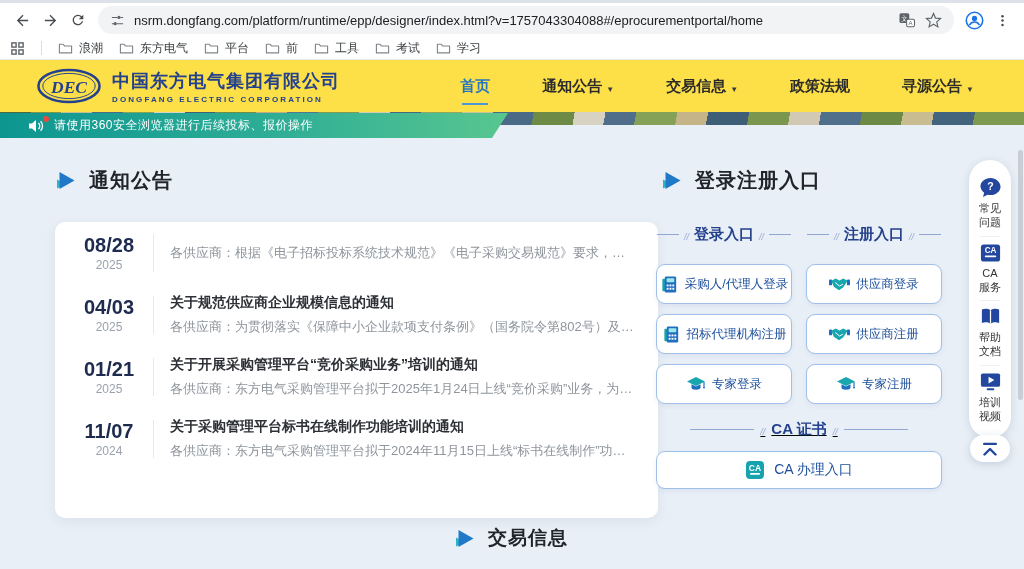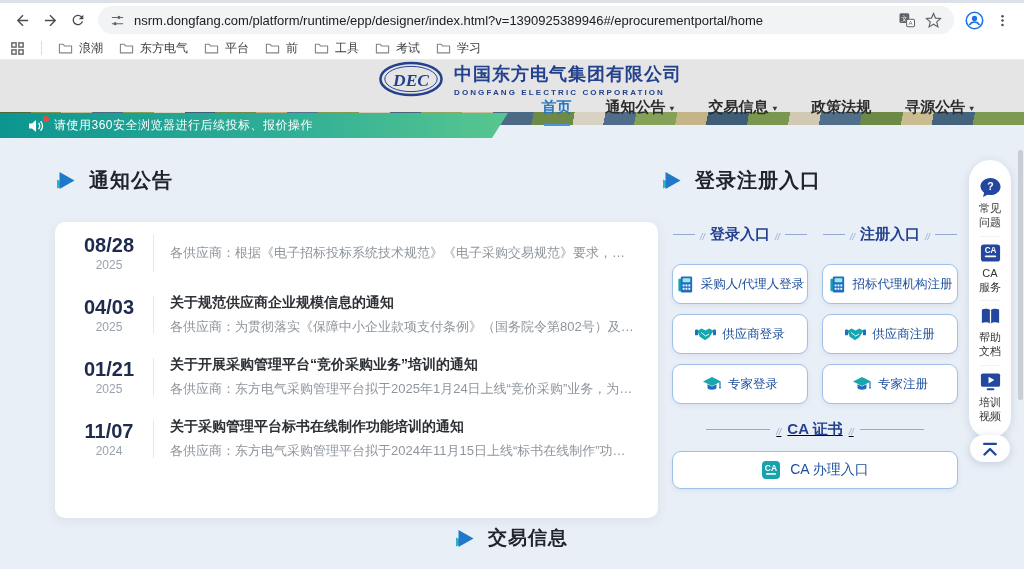--- a/index.html
+++ b/index.html
@@ -12,25 +12,25 @@
   .toolbar { height:34px; background:#fff; display:flex; align-items:center; padding:0 8px; }
   .tb-btn { width:28px; height:28px; border-radius:50%; display:flex; align-items:center; justify-content:center; cursor:pointer; }
   .omnibox { flex:1; height:28px; background:#f1f3f4; border-radius:14px; display:flex; align-items:center; padding:0 12px; margin:0 6px; gap:9px; }
   .omnibox .url { flex:1; font-size:13px; color:#202124; white-space:nowrap; overflow:hidden; }
   .bookmarksbar { height:23px; background:#fff; border-bottom:1px solid #e8eaed; display:flex; align-items:center; padding:0 10px; gap:16px; }
   .bm { display:flex; align-items:center; gap:6px; font-size:12px; color:#3c4043; cursor:pointer; }
   .bm-sep { width:1px; height:14px; background:#dadce0; }
 
   
   .site { position:absolute; top:60px; left:0; right:0; bottom:0; }
-  .site-header { position:relative; z-index:4; height:52px; background:#e5e5e5; display:flex; align-items:center;flex-direction:column; }
+  .site-header { position:relative; z-index:4; height:52px; background:#fde047; display:flex; align-items:center; }
   .logo-wrap { display:flex; align-items:center; gap:10px; margin-left:36px; cursor:pointer; }
   .company .cn { font-size:18px; font-weight:700; color:#24418e; letter-spacing:1px; }
   .company .en { font-size:8px; font-weight:700; color:#24418e; letter-spacing:2.1px; margin-top:2px; }
-  .main-nav { margin-left:auto; margin-right:50px; display:flex; align-items:center; gap:34px;font-family:Liberation Mono, monospace; }
+  .main-nav { margin-left:auto; margin-right:50px; display:flex; align-items:center; gap:52px; }
   .nav-item { position:relative; display:flex; align-items:center; gap:4px; font-size:15px; font-weight:600; color:#2b2b2b; cursor:pointer; }
   .nav-item.active { color:#2878c0; }
   .nav-item.active::after { content:""; position:absolute; left:2px; right:2px; bottom:-9px; height:2px; background:#4a97d8; }
   .caret::after { content:"▼"; font-size:8px; color:#3a3a3a; }
 
   .photo-strip { position:absolute; top:52px; left:0; right:0; height:13px; z-index:1;
     background:linear-gradient(100deg,#50683d 0 3%,#7d9450 3% 6%,#c7bd92 6% 9%,#4d6b85 9% 12%,#86a055 12% 15%,#d9d3c3 15% 18%,#3f5f79 18% 21%,#6f8c4a 21% 25%,#c2a97e 25% 28%,#55748f 28% 31%,#7f9b52 31% 35%,#d5cbb5 35% 38%,#47677f 38% 41%,#90a85e 41% 45%,#cdbf98 45% 48%,#4a6a86 48% 52%,#6d8a47 52% 56%,#d8d2c2 56% 59%,#506e8a 59% 62%,#85a057 62% 66%,#c4b488 66% 69%,#3e5e78 69% 73%,#7b974f 73% 77%,#d2c9b4 77% 80%,#4f6f8b 80% 84%,#6c8946 84% 88%,#c9bc90 88% 91%,#44647e 91% 95%,#7e9a51 95% 100%); }
   .ribbon { position:absolute; top:53px; left:0; width:508px; height:25px; z-index:3;
     background:linear-gradient(90deg,#0c9590,#2fae96 55%,#58c68f);
     clip-path:polygon(0 0,100% 0,calc(100% - 16px) 100%,0 100%);
@@ -54,21 +54,21 @@
   .notice-item { height:62px; display:flex; align-items:center; cursor:pointer;justify-content:flex-end; }
   .date-block { width:64px; text-align:center; flex:none; }
   .date-block .date { font-size:20px; font-weight:700; color:#1e2b4f; }
   .date-block .year { font-size:12px; color:#9aa2ad; margin-top:1px; }
   .v-div { width:1px; height:38px; background:#e8e8e8; margin:0 16px 0 12px; flex:none; }
   .item-content { flex:1; min-width:0; }
   .n-title { font-size:14px; font-weight:700; color:#2d3035; margin-bottom:6px; white-space:nowrap; overflow:hidden; text-overflow:ellipsis; }
   .n-desc { font-size:13px; color:#8f959c; white-space:nowrap; overflow:hidden; text-overflow:ellipsis; }
 
   
-  .login-panel { position:absolute; left:672px; top:100px; width:286px; }
+  .login-panel { position:absolute; left:656px; top:100px; width:286px; }
   .group-row { display:flex; justify-content:space-between; }
   .group-hd { width:136px; display:flex; align-items:center; justify-content:center; gap:5px; }
   .group-label { font-size:15px; font-weight:700; color:#24418e; }
   .deco-line { width:22px; height:1px; background:#93a7d4; }
   .deco-slash::after { content:"//"; font-size:9px; color:#93a7d4; font-style:italic; }
   .btn-grid { display:grid; grid-template-columns:136px 136px; gap:10px 14px; margin-top:20px; }
   .entry-btn { height:40px; background:#fff; border:1px solid #9fc0e8; border-radius:9px; display:flex; align-items:center; justify-content:center; gap:6px; font-size:12.5px; color:#1d4f9c; box-shadow:0 2px 5px rgba(40,80,160,.08); padding:0 4px; white-space:nowrap; cursor:pointer; }
   .entry-btn svg { flex:none; }
   .ca-hd { margin-top:16px; display:flex; align-items:center; justify-content:center; gap:6px;text-decoration:underline; }
   .ca-line { width:64px; height:1px; background:#93a7d4; }
@@ -107,21 +107,21 @@
       <svg width="16" height="16" viewBox="0 0 24 24">
           <path d="M17.65 6.35A8 8 0 1 0 19.73 14h-2.08a6 6 0 1 1-1.41-6.24L13 11h7V4z" fill="#494c50"></path>
         </svg>
     </div>
     <div class="omnibox">
       <svg width="15" height="15" viewBox="0 0 24 24" fill="#5f6368">
           <path d="M3 6.2h9v1.6H3zM16.6 6.2H21v1.6h-4.4zM3 16.2h4.4v1.6H3zM10.6 16.2H21v1.6H10.6z"></path>
           <circle cx="14.3" cy="7" r="2.5"></circle>
           <circle cx="8.3" cy="17" r="2.5"></circle>
         </svg>
-      <span class="url">nsrm.dongfang.com/platform/runtime/epp/designer/index.html?v=1390925389946#/eprocurementportal/home</span>
+      <span class="url">nsrm.dongfang.com/platform/runtime/epp/designer/index.html?v=1757043304088#/eprocurementportal/home</span>
       <svg width="18" height="18" viewBox="0 0 24 24">
           <rect x="2" y="3" width="13" height="13" rx="2" fill="#5f6368"></rect>
           <text x="8.5" y="13" text-anchor="middle" font-size="9" fill="#fff">文</text>
           <rect x="11.5" y="11" width="10.5" height="10" rx="2" fill="#fff" stroke="#5f6368" stroke-width="1.4"></rect>
           <text x="16.7" y="18.8" text-anchor="middle" font-size="8" fill="#5f6368">A</text>
         </svg>
       <svg width="17" height="17" viewBox="0 0 24 24">
           <path d="M12 17.3l-6.2 3.7 1.6-7L2 9.2l7.2-.6L12 2l2.8 6.6 7.2.6-5.4 4.8 1.6 7z" fill="none" stroke="#5f6368" stroke-width="1.6"></path>
         </svg>
     </div>
@@ -340,20 +340,29 @@
                   <rect x="10" y="10" width="2" height="2"></rect>
                   <rect x="13" y="10" width="2" height="2"></rect>
                   <rect x="7" y="13.5" width="2" height="2"></rect>
                   <rect x="10" y="13.5" width="2" height="2"></rect>
                   <rect x="13" y="13.5" width="2" height="2"></rect>
                 </g>
               </svg>
             <span>采购人/代理人登录</span>
           </button>
           <button class="entry-btn">
+            <svg width="21" height="16" viewBox="0 0 22 16">
+                <rect x="0" y="3.2" width="3.2" height="6.2" rx="1" fill="#1f6fc0"></rect>
+                <rect x="18.8" y="3.2" width="3.2" height="6.2" rx="1" fill="#1f6fc0"></rect>
+                <path d="M2.5 4.5l4.5-2.3L11 4.4l4-2.2 4.5 2.3-4.7 7.2-4.3 2.8-5.5-3.7z" fill="#18a7ae"></path>
+                <path d="M6.5 6.5l4.5 3.6 3.6-1.9" stroke="#fff" stroke-width="1" fill="none"></path>
+              </svg>
+            <span>供应商登录</span>
+          </button>
+          <button class="entry-btn">
             <svg width="19" height="19" viewBox="0 0 20 20">
                 <rect x="2.5" y="4" width="3" height="13" rx="1" fill="#17a3ad"></rect>
                 <rect x="5" y="1.5" width="12" height="17" rx="1.5" fill="#1f6fc0"></rect>
                 <rect x="7" y="3.5" width="8" height="4" rx="0.5" fill="#9fe8ea"></rect>
                 <g fill="#fff">
                   <rect x="7" y="10" width="2" height="2"></rect>
                   <rect x="10" y="10" width="2" height="2"></rect>
                   <rect x="13" y="10" width="2" height="2"></rect>
                   <rect x="7" y="13.5" width="2" height="2"></rect>
                   <rect x="10" y="13.5" width="2" height="2"></rect>
@@ -362,29 +371,20 @@
               </svg>
             <span>招标代理机构注册</span>
           </button>
           <button class="entry-btn">
             <svg width="21" height="16" viewBox="0 0 22 16">
                 <rect x="0" y="3.2" width="3.2" height="6.2" rx="1" fill="#1f6fc0"></rect>
                 <rect x="18.8" y="3.2" width="3.2" height="6.2" rx="1" fill="#1f6fc0"></rect>
                 <path d="M2.5 4.5l4.5-2.3L11 4.4l4-2.2 4.5 2.3-4.7 7.2-4.3 2.8-5.5-3.7z" fill="#18a7ae"></path>
                 <path d="M6.5 6.5l4.5 3.6 3.6-1.9" stroke="#fff" stroke-width="1" fill="none"></path>
               </svg>
-            <span>供应商登录</span>
-          </button>
-          <button class="entry-btn">
-            <svg width="21" height="16" viewBox="0 0 22 16">
-                <rect x="0" y="3.2" width="3.2" height="6.2" rx="1" fill="#1f6fc0"></rect>
-                <rect x="18.8" y="3.2" width="3.2" height="6.2" rx="1" fill="#1f6fc0"></rect>
-                <path d="M2.5 4.5l4.5-2.3L11 4.4l4-2.2 4.5 2.3-4.7 7.2-4.3 2.8-5.5-3.7z" fill="#18a7ae"></path>
-                <path d="M6.5 6.5l4.5 3.6 3.6-1.9" stroke="#fff" stroke-width="1" fill="none"></path>
-              </svg>
             <span>供应商注册</span>
           </button>
           <button class="entry-btn">
             <svg width="20" height="17" viewBox="0 0 20 17">
                 <polygon points="10,1 19,5.5 10,10 1,5.5" fill="#18a7ae"></polygon>
                 <path d="M5.5 8.2v3.6c0 1.1 2 2 4.5 2s4.5-.9 4.5-2V8.2L10 10.5z" fill="#1f6fc0"></path>
                 <path d="M18 6v4.5" stroke="#1f6fc0" stroke-width="1.2"></path>
                 <circle cx="18" cy="11.4" r="1" fill="#1f6fc0"></circle>
               </svg>
             <span>专家登录</span>

